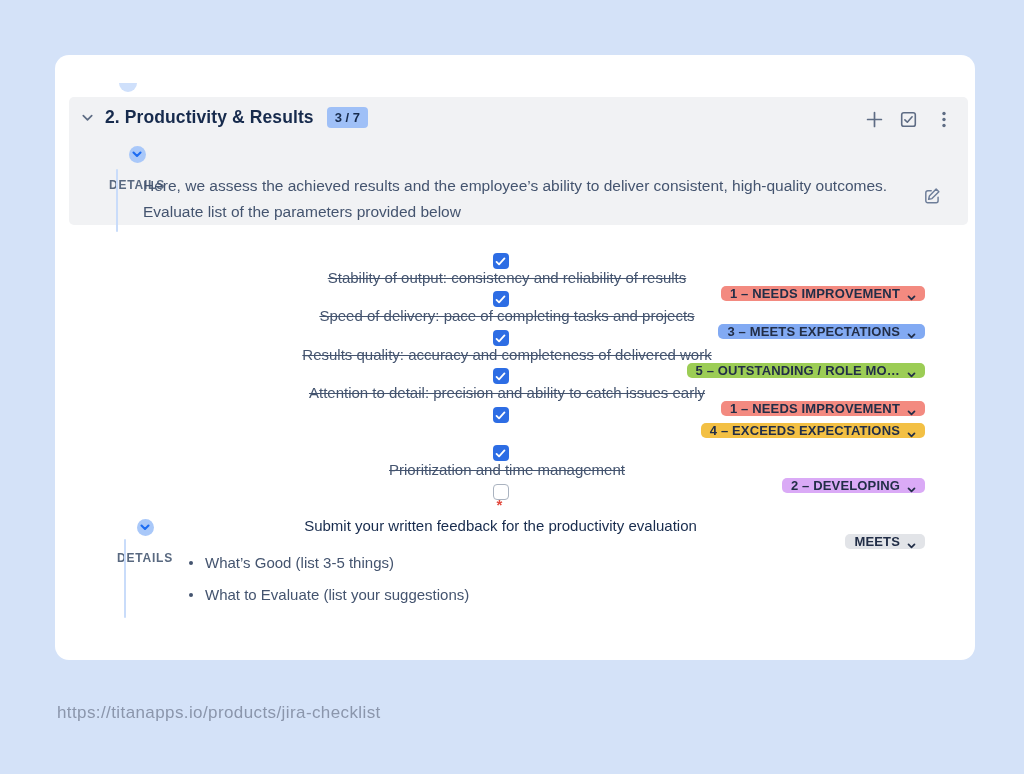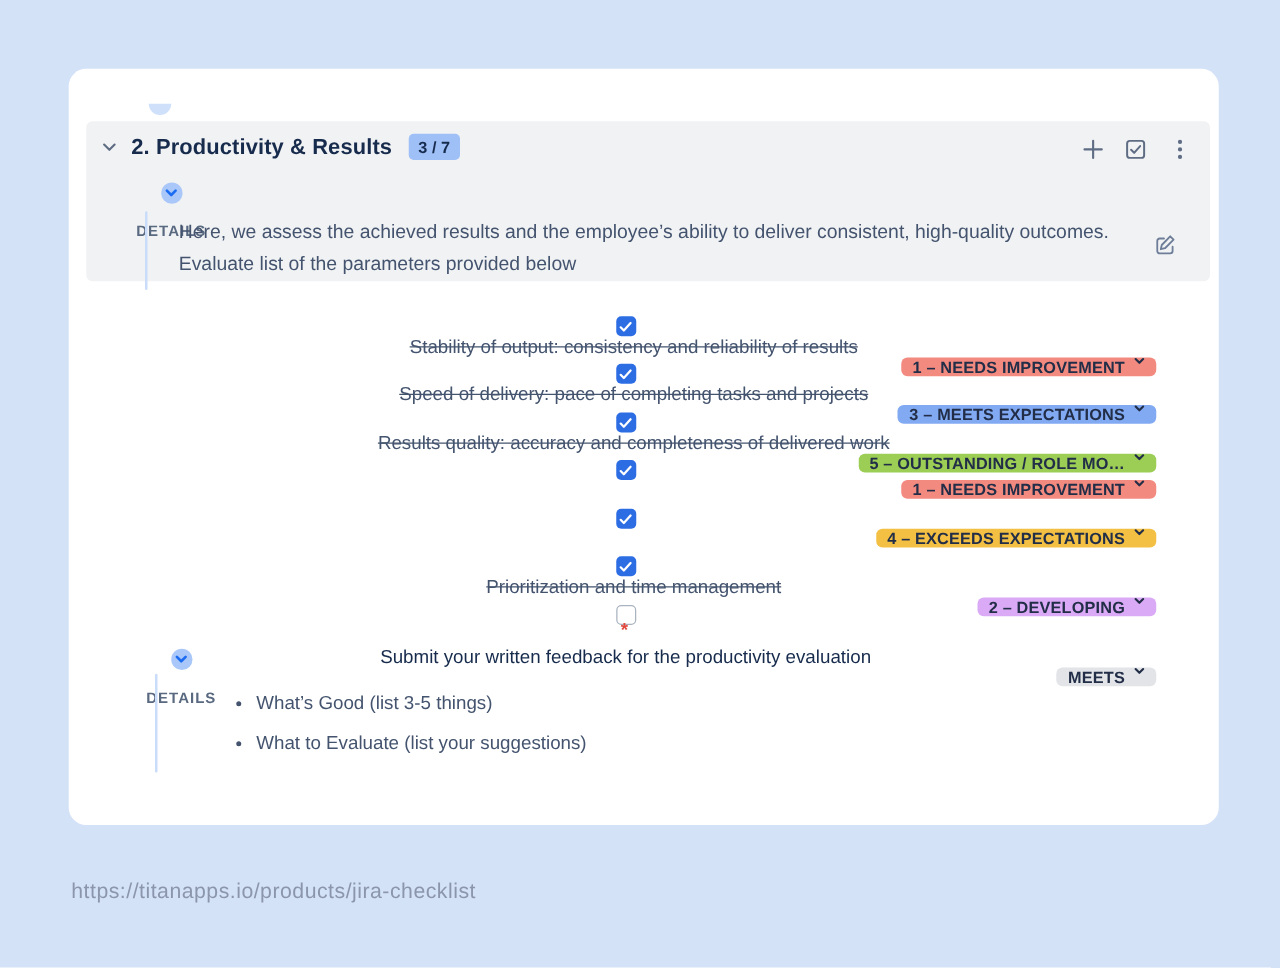--- a/index.html
+++ b/index.html
@@ -64,21 +64,21 @@
     display:flex; align-items:center; justify-content:center; cursor:pointer;
   }
   .checkbox.checked { background:#2d6de4; }
   .checkbox.unchecked { background:#fff; border:1.6px solid #aab3c0; }
   .required-star { color:#e2483d; font-size:15px; font-weight:700; margin:0 3px 0 1px; transform:translateY(-4px); }
   .row-label { margin-left:13px; font-size:15px; color:#44546f; }
   .row-label.struck { text-decoration:line-through; }
   .row-label.open { margin-left:0; color:#172b4d; }
   .status-badge {
     margin-left:auto; height:32px; padding:0 9px; border-radius:5px;
-    display:flex; align-items:flex-start; gap:7px; cursor:pointer;
+    display:flex; align-items:flex-end; gap:7px; cursor:pointer;
     font-size:13px; font-weight:700; color:#222e47; letter-spacing:0.15px; white-space:nowrap;
   }
   .item-details-head { left:62px; top:464px; }
   .vline.item { left:69px; top:484px; height:79px; }
   .bullet-row {
     position:absolute; left:134px; display:flex; align-items:center; gap:12px;
     font-size:15px; color:#44546f;justify-content:flex-end;
   }
   .bullet-dot { width:4px; height:4px; border-radius:50%; background:#44546f; }
 
@@ -190,20 +190,21 @@
         </svg>
       </span>
   </div>
 
   <div class="row" style="top:313px">
     <span class="checkbox checked">
         <svg width="11" height="9" viewBox="0 0 12 10" fill="none" stroke="#fff" stroke-width="2" stroke-linecap="round" stroke-linejoin="round">
           <path d="M1.6 5.4l2.8 2.8 6-6.6"></path>
         </svg>
       </span>
+    <span class="row-label struck">Attention to detail: precision and ability to catch issues early</span>
     <span class="status-badge" style="background: rgb(243, 138, 128);">
         <span>1 – NEEDS IMPROVEMENT</span>
         <svg width="9" height="6" viewBox="0 0 10 7" fill="none" stroke="#222e47" stroke-width="2" stroke-linecap="round" stroke-linejoin="round">
           <path d="M1.5 1.5L5 5l3.5-3.5"></path>
         </svg>
       </span>
   </div>
 
   <div class="row" style="top:352px">
     <span class="checkbox checked">

